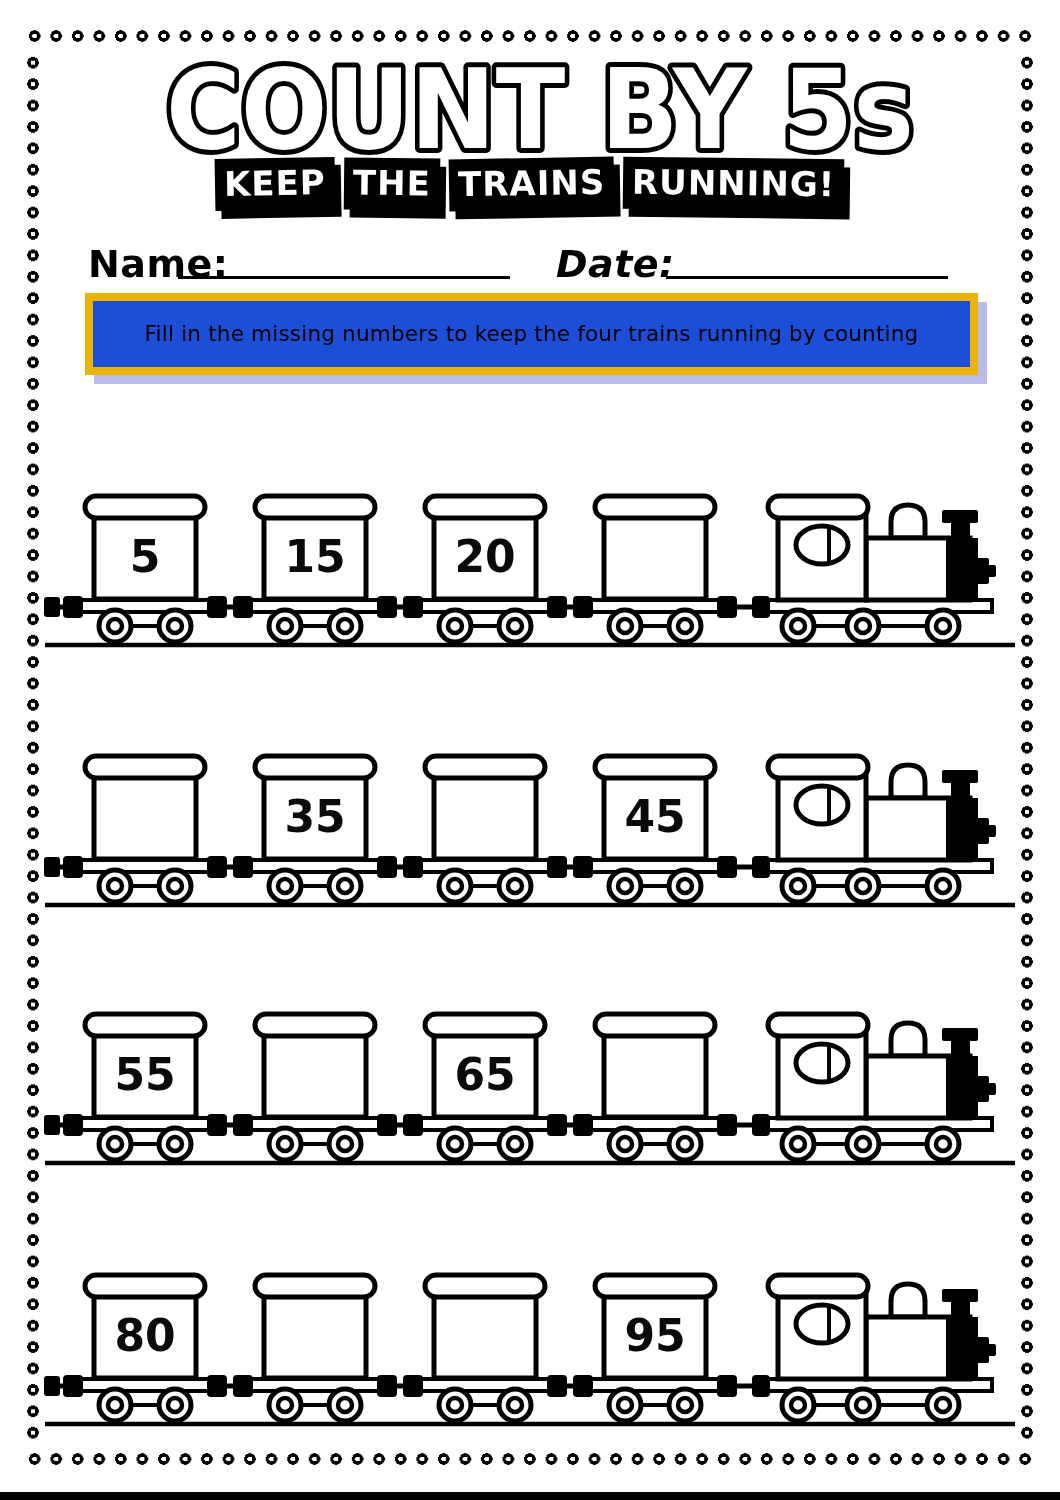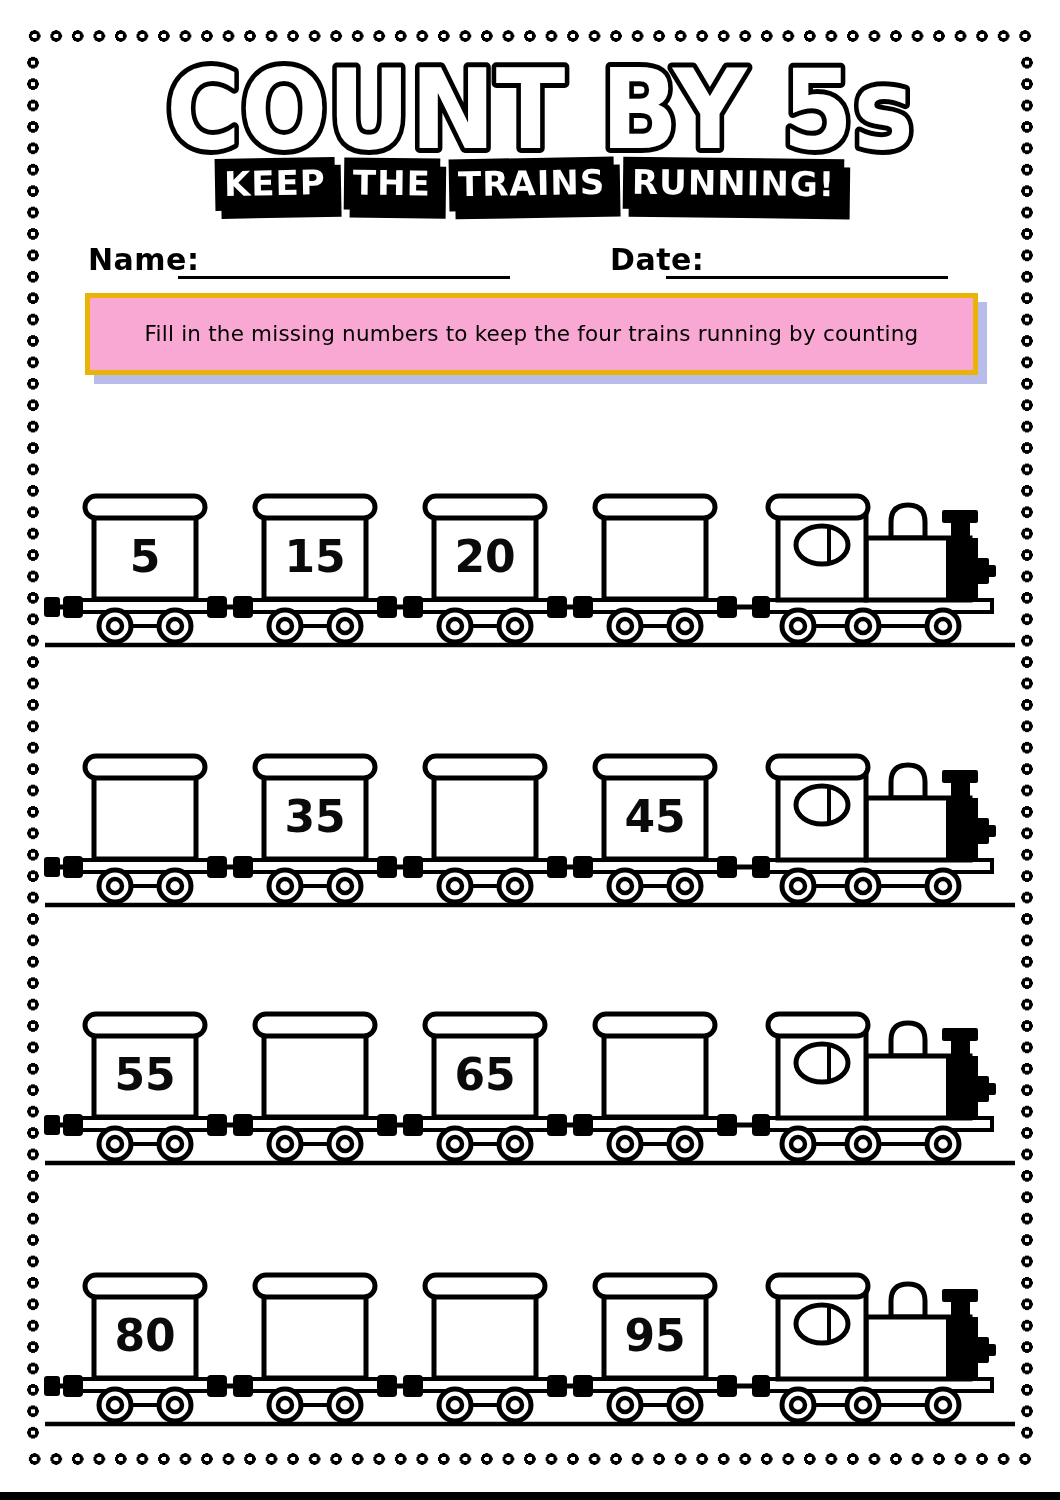--- a/index.html
+++ b/index.html
@@ -37,31 +37,31 @@
   .subtitle .w{
     display:inline-block; background:#000; color:#fff;
     font-weight:700; font-size:34px; letter-spacing:1px;
     padding:1px 9px 3px 9px; margin:0 2px;
     box-shadow:6px 8px 0 #000;
   }
   .subtitle .w:nth-child(odd){transform:rotate(-1deg);}
   .subtitle .w:nth-child(even){transform:rotate(.7deg);}
 
   
-  .field-label{position:absolute; font-weight:700; font-size:30px; letter-spacing:.5px;}
+  .field-label{position:absolute; font-weight:700; font-size:38px; letter-spacing:.5px;}
   .name-label{left:88px; top:242px;}
-  .date-label{left:610px; top:242px;}
+  .date-label{left:556px; top:242px;font-style:italic;}
   .write-line{position:absolute; border-bottom:3.5px solid #000; height:32px; top:244px;}
   .name-line{left:178px; width:332px;}
   .date-line{left:666px; width:282px;}
 
   
   .instruction-box{
     position:absolute; left:85px; top:293px; width:893px; height:82px;
-    box-sizing:border-box; border:5px solid #eab308; background:#f9a8d4;
+    box-sizing:border-box; border:8px solid #eab308; background:#1d4ed8;
     box-shadow:9px 9px 0 #b9bce9;
     display:flex; flex-direction:column; justify-content:center; align-items:center;
     font-size:21.5px; line-height:1.45; letter-spacing:.2px; text-align:center;gap:24px;
   }
 
   
   .train{position:absolute; left:40px; overflow:visible;}
   .ol{fill:#fff; stroke:#000; stroke-width:5px;}
   .ol4{fill:#fff; stroke:#000; stroke-width:4px;}
   .blk{fill:#000; stroke:none;}

